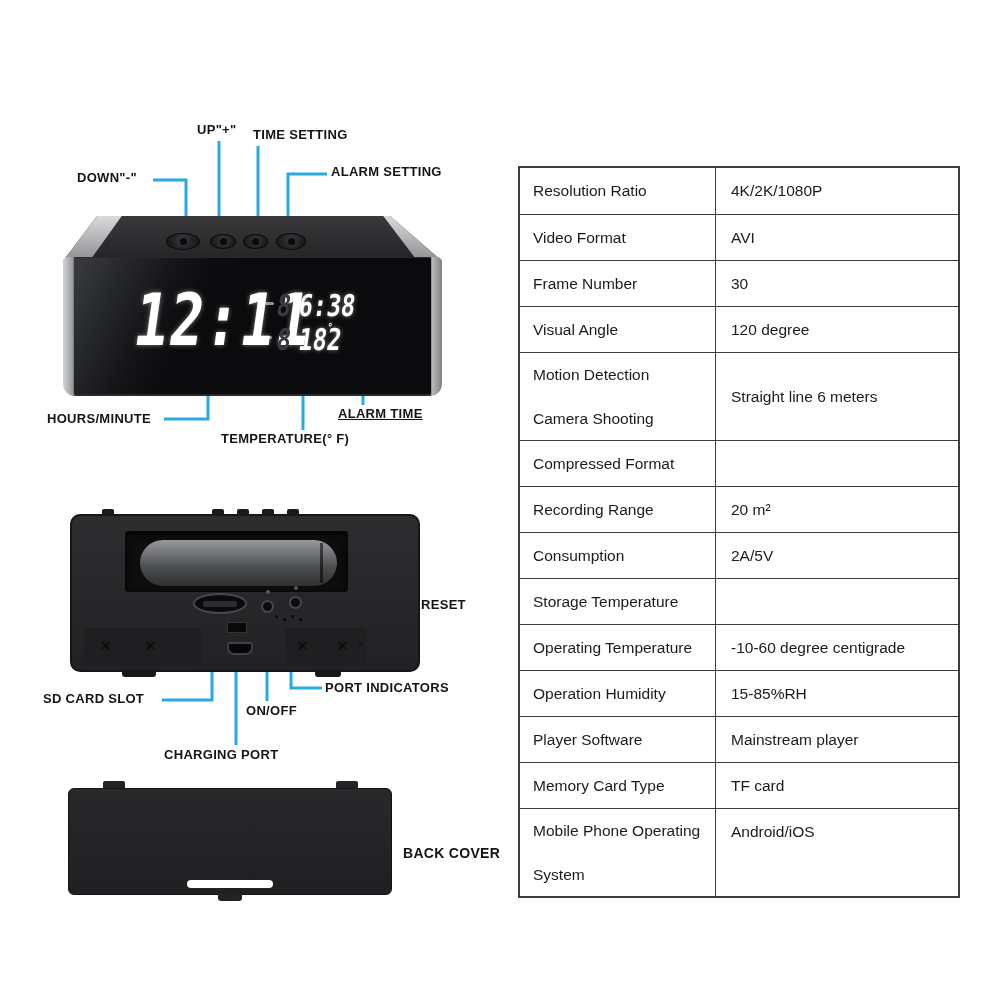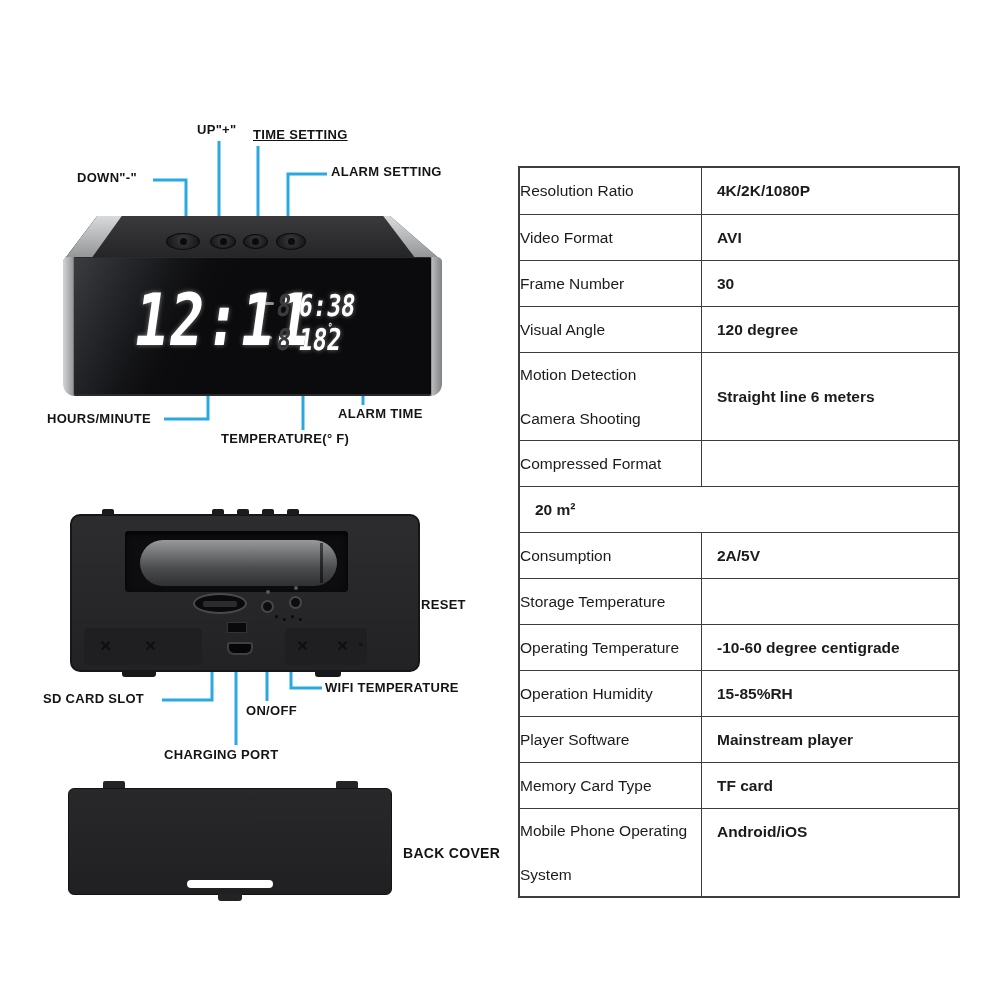--- a/index.html
+++ b/index.html
@@ -4,25 +4,25 @@
 <style>
   html,body{margin:0;padding:0;background:#fff;}
   .stage{position:relative;width:1000px;height:1000px;background:#ffffff;overflow:hidden;
          font-family:"Liberation Sans",sans-serif;}
 
   
   .lbl{position:absolute;font-weight:bold;font-size:13px;letter-spacing:.3px;color:#141414;white-space:nowrap;}
 
   
   .lbl-up{left:197px;top:122px;}
-  .lbl-time-setting{left:253px;top:127px;text-decoration:underline;}
+  .lbl-time-setting{left:253px;top:127px;}
   .lbl-down{left:77px;top:170px;}
   .lbl-alarm-setting{left:331px;top:164px;}
   .lbl-hours-minute{left:47px;top:411px;text-align:center;}
-  .lbl-alarm-time{left:338px;top:406px;}
+  .lbl-alarm-time{left:338px;top:406px;text-decoration:underline;}
   .lbl-temperature{left:221px;top:431px;}
   
   .lbl-reset{left:421px;top:597px;}
   .lbl-sd{left:43px;top:691px;}
   .lbl-onoff{left:246px;top:703px;}
   .lbl-wifi{left:325px;top:680px;}
   .lbl-charging{left:164px;top:747px;}
   .lbl-cover{left:403px;top:845px;font-size:14px;}
 
   
@@ -105,22 +105,22 @@
   .cover-notch{position:absolute;left:218px;top:894px;width:24px;height:7px;background:#232325;border-radius:0 0 3px 3px;}
 
   
   .table-title{position:absolute;left:518px;top:104px;width:442px;text-align:center;
     font-size:23px;font-weight:bold;color:#e60010;letter-spacing:.2px;}
   .spec-table{position:absolute;left:518px;top:166px;width:442px;border:2px solid #3d3d3f;background:#fff;box-sizing:border-box;}
   .trow{display:flex;height:46px;box-sizing:border-box;}
   .trow.tall{height:88px;}
   .trow + .trow{border-top:1px solid #3d3d3f;}
   .tcell{font-size:15.5px;color:#1b1b1b;display:flex;align-items:center;box-sizing:border-box;}
-  .tcell.label{width:182px;border-right:1px solid #3d3d3f;padding-right:8px;}
-  .tcell.value{flex:1;padding-left:15px;padding-right:6px;font-weight:bold;}
+  .tcell.label{width:196px;border-right:1px solid #3d3d3f;padding-left:13px;padding-right:8px;}
+  .tcell.value{flex:1;padding-left:15px;padding-right:6px;}
   .trow.tall .tcell.label{line-height:44px;}
   .trow.tall .tcell.value.v-top{align-items:flex-start;padding-top:14px;}
 </style>
 </head>
 <body>
 
 <div class="stage">
 
   <svg class="leads" viewBox="0 0 520 1000" xmlns="http://www.w3.org/2000/svg">
     <g stroke="#29a9e0" stroke-width="3" fill="none">
@@ -204,21 +204,21 @@
   <span class="xmark x2">×</span>
   <span class="xmark x3">×</span>
   <span class="xmark x4">×</span>
   <span class="spk-dot"></span>
   <span class="foot foot-l"></span>
   <span class="foot foot-r"></span>
 
   <span class="lbl lbl-reset">RESET</span>
   <span class="lbl lbl-sd">SD CARD SLOT</span>
   <span class="lbl lbl-onoff">ON/OFF</span>
-  <span class="lbl lbl-wifi">WIFI TEMPERATURE</span>
+  <span class="lbl lbl-wifi">PORT INDICATORS</span>
   <span class="lbl lbl-charging">CHARGING PORT</span>
 
   <span class="cover-tab ct1"></span>
   <span class="cover-tab ct2"></span>
   <div class="cover"></div>
   <div class="cover-slot"></div>
   <div class="cover-notch"></div>
   <span class="lbl lbl-cover">BACK COVER</span>
 
 
@@ -240,20 +240,21 @@
         <div class="tcell value">120 degree</div>
       </div>
     <div class="trow tall">
         <div class="tcell label">Motion Detection Camera Shooting</div>
         <div class="tcell value">Straight line 6 meters</div>
       </div>
     <div class="trow">
         <div class="tcell label">Compressed Format</div>
       </div>
     <div class="trow">
+        <div class="tcell label">Recording Range</div>
         <div class="tcell value">20 m²</div>
       </div>
     <div class="trow">
         <div class="tcell label">Consumption</div>
         <div class="tcell value">2A/5V</div>
       </div>
     <div class="trow">
         <div class="tcell label">Storage Temperature</div>
       </div>
     <div class="trow">

